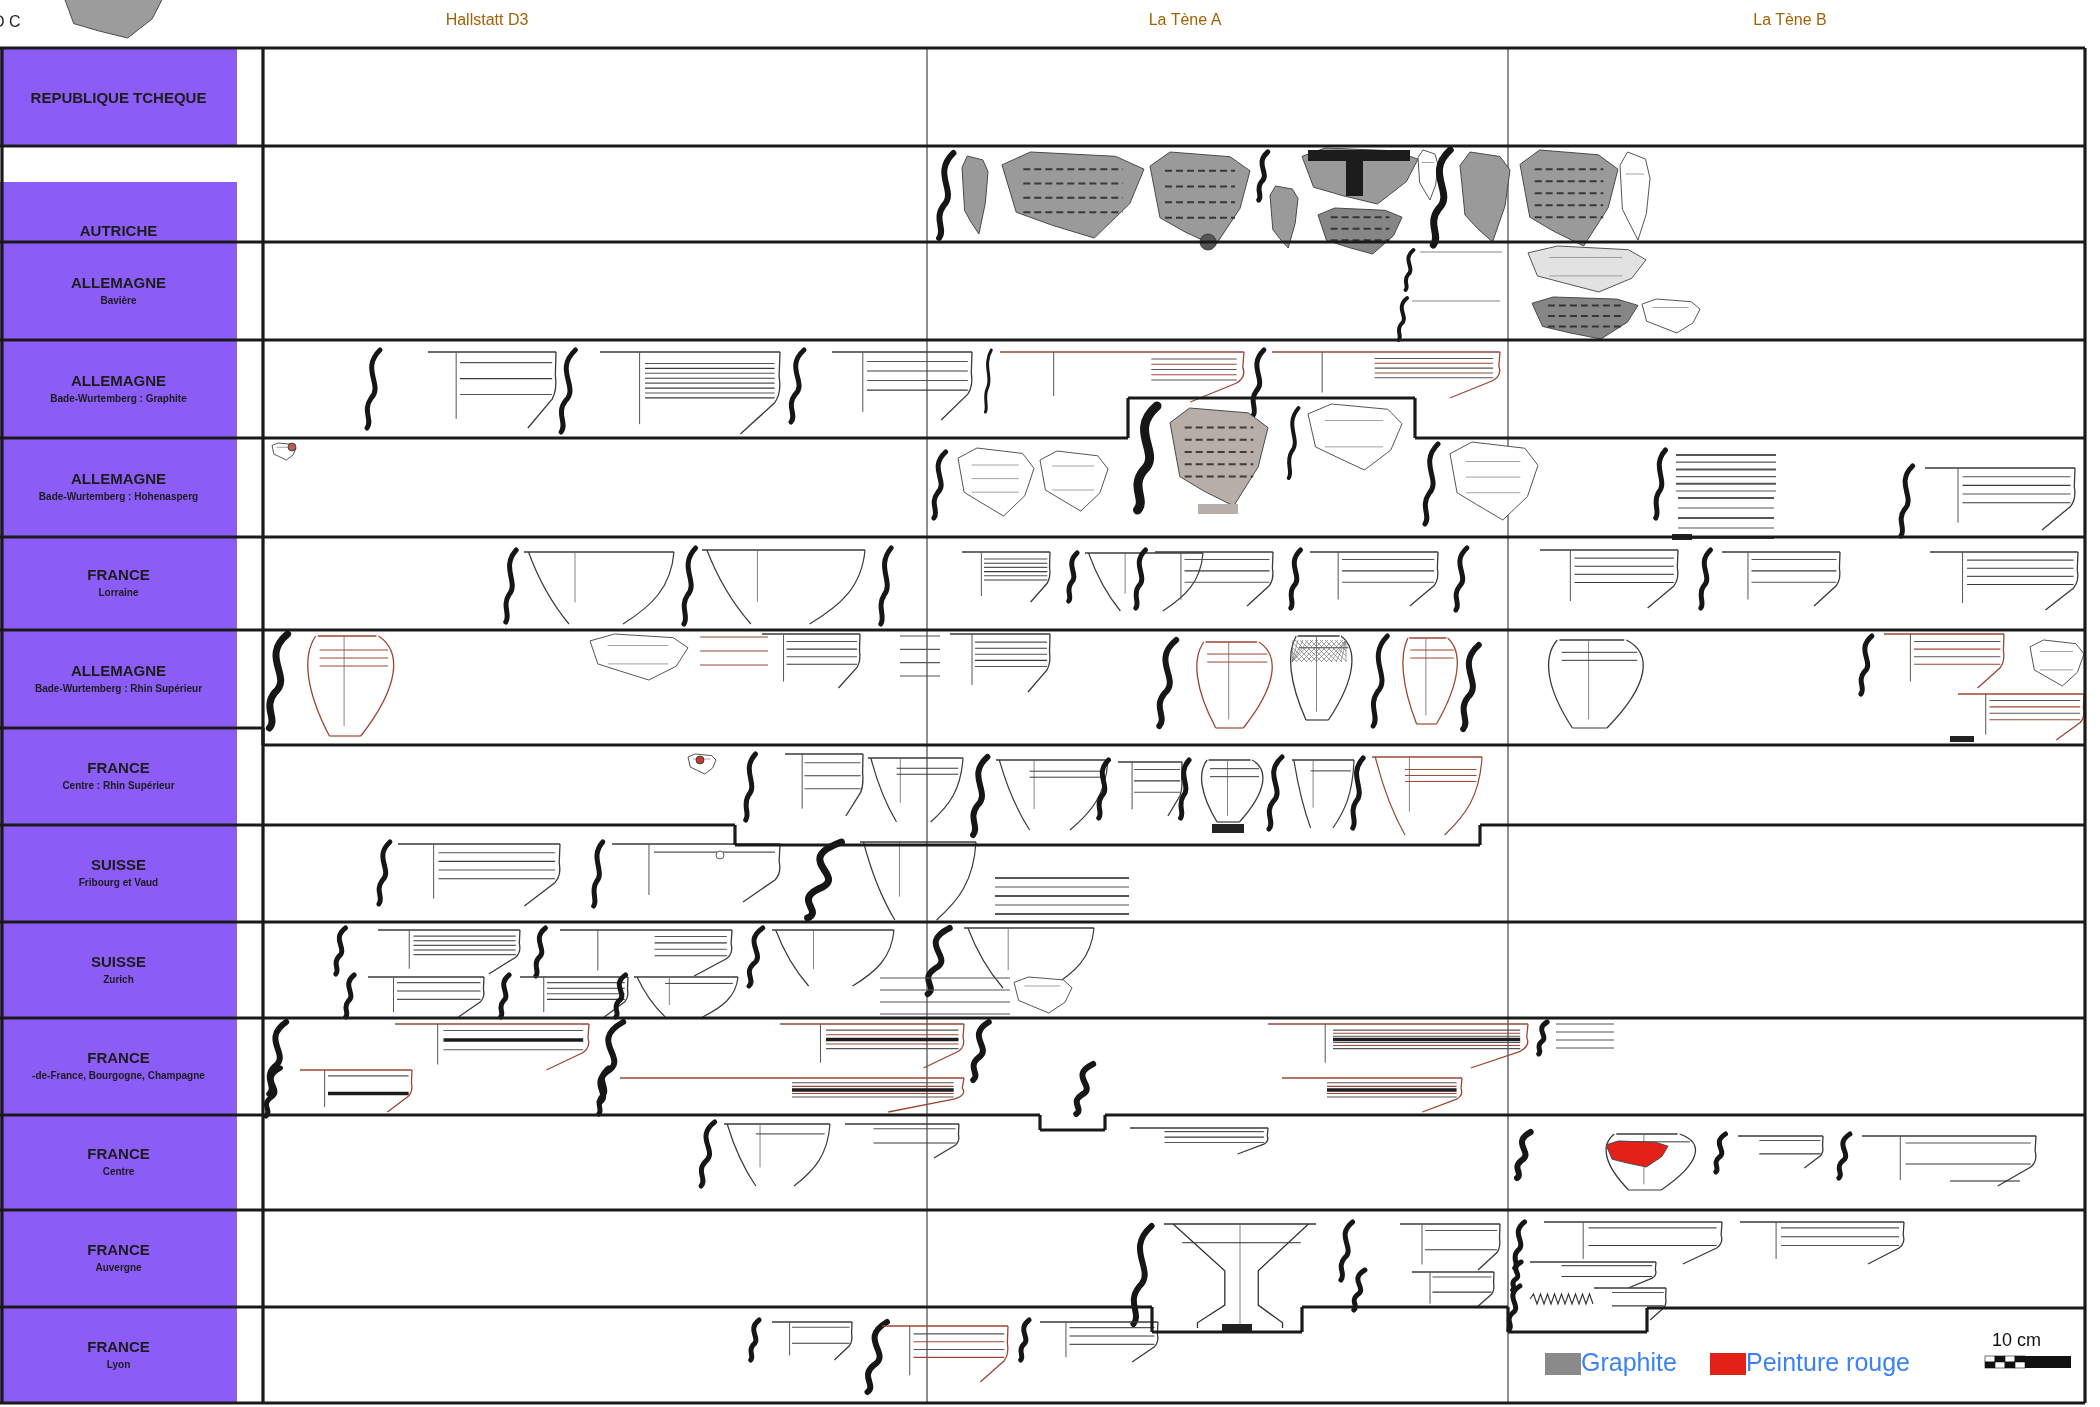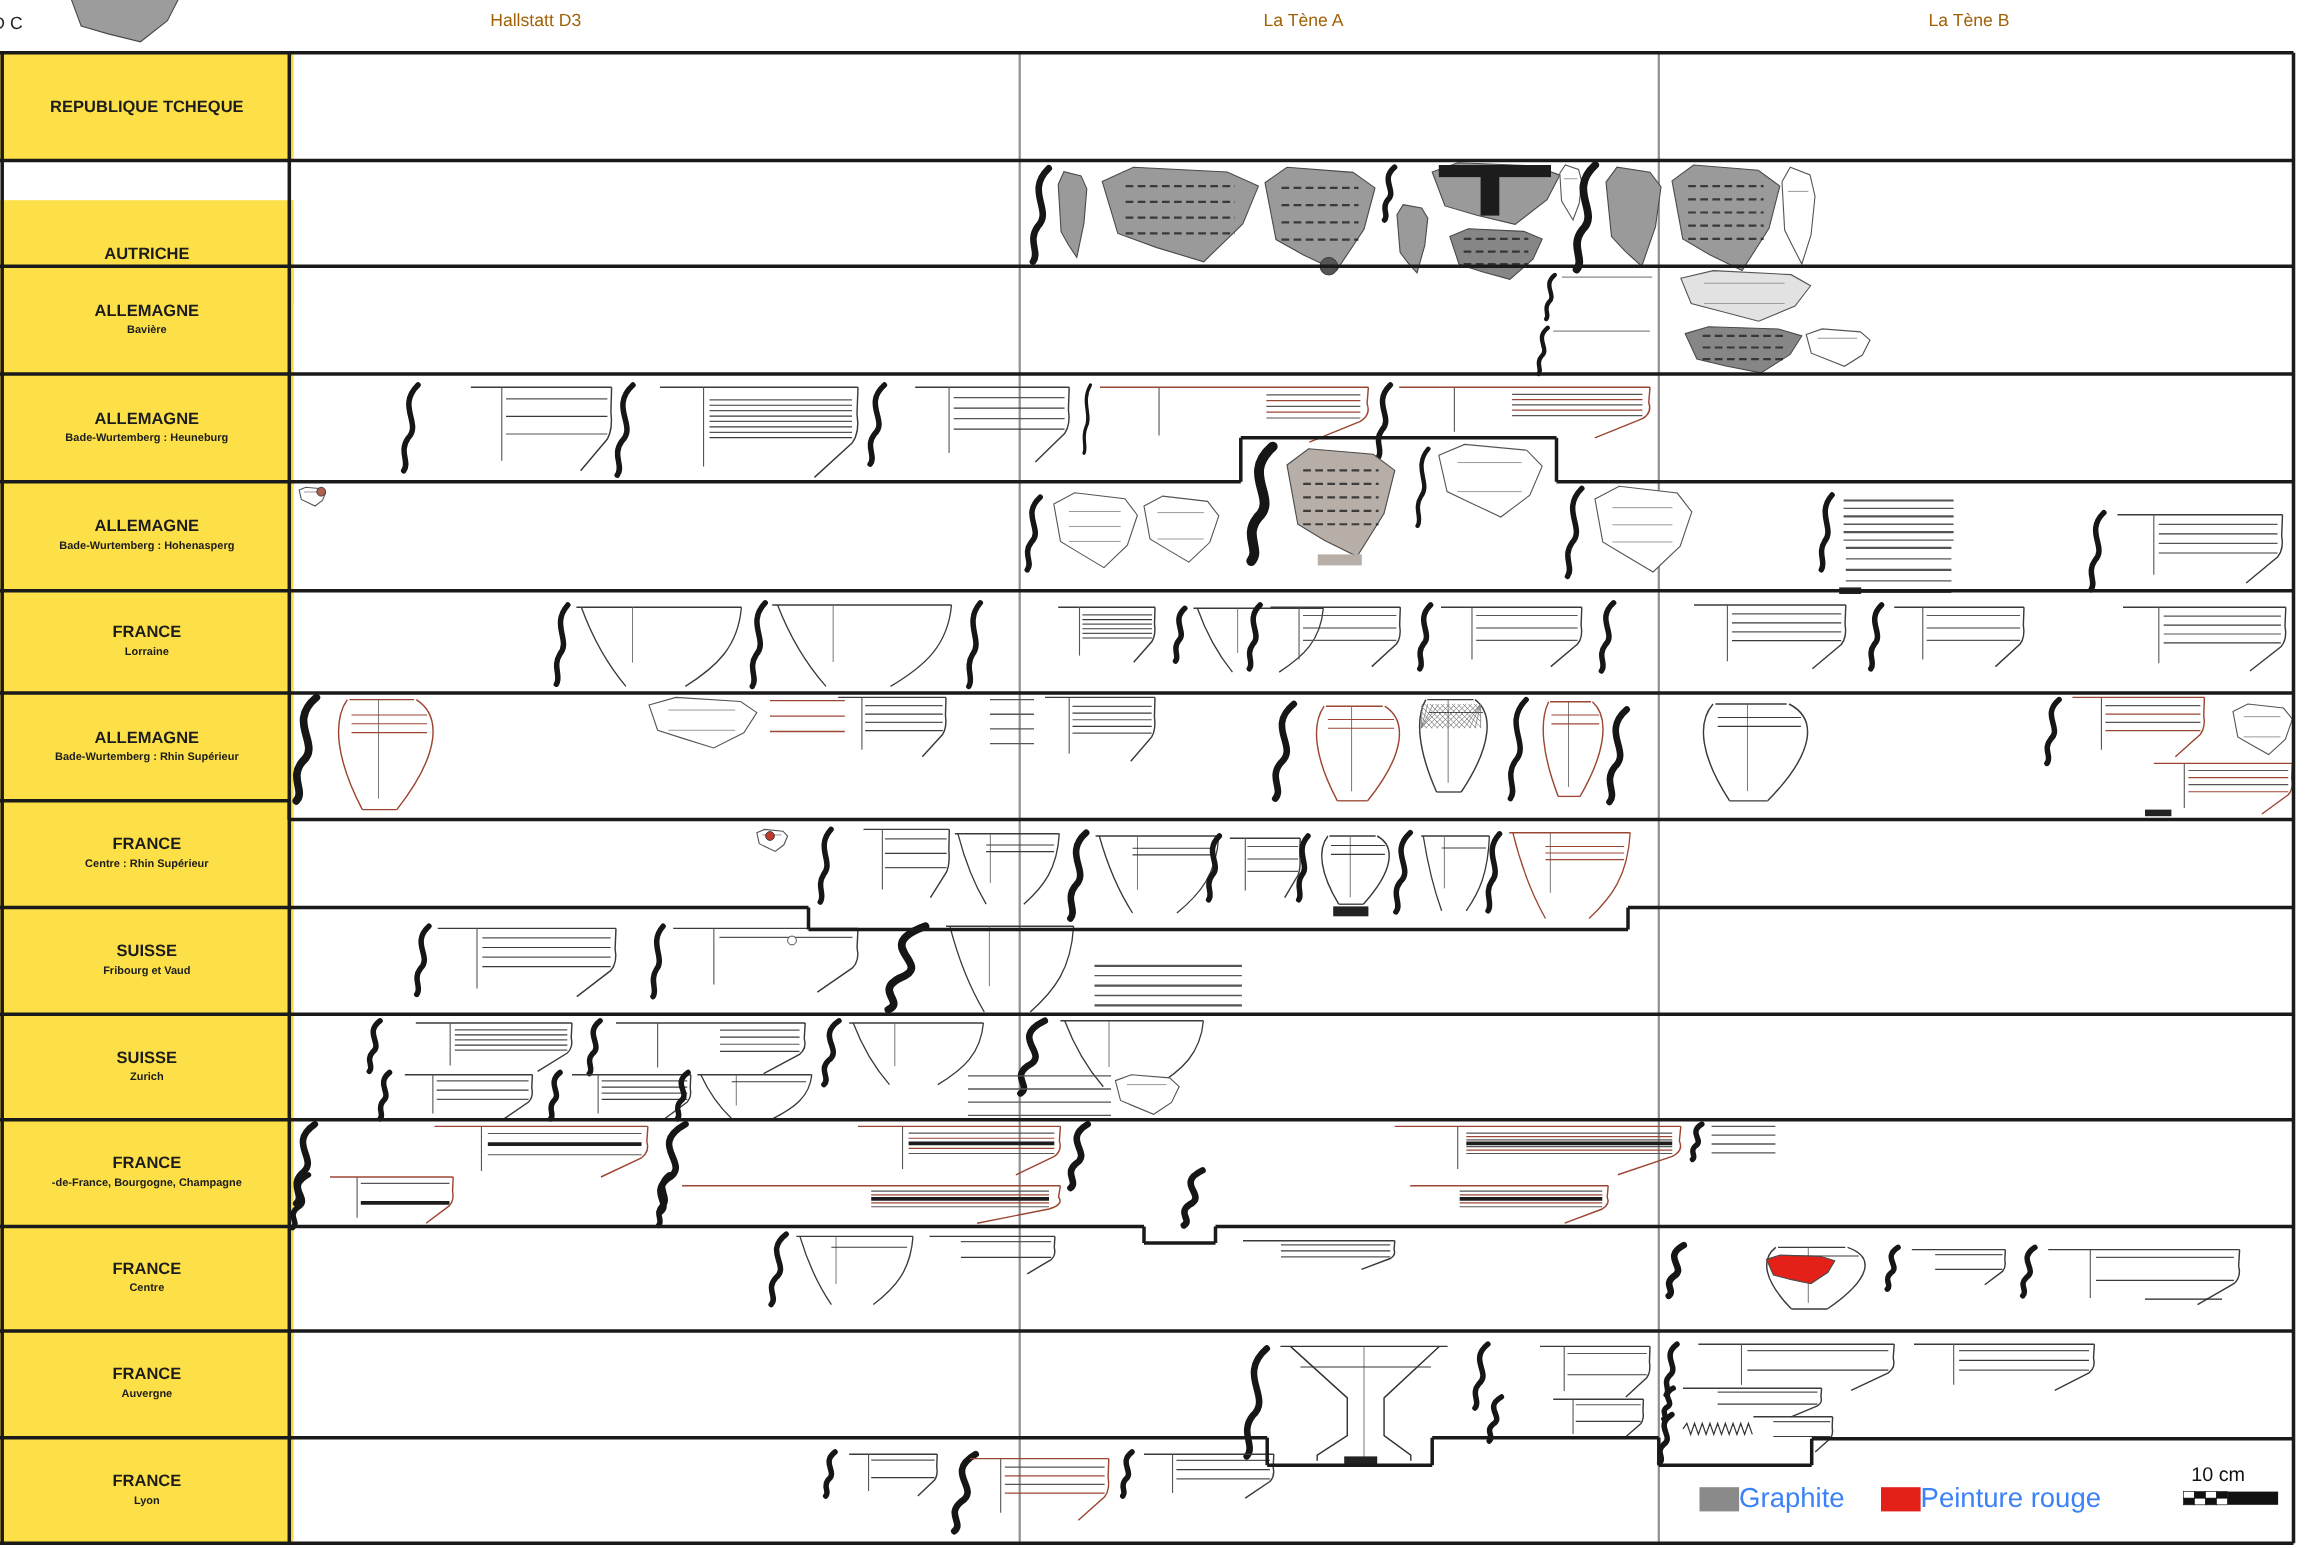--- a/index.html
+++ b/index.html
@@ -1,21 +1,21 @@
 <!DOCTYPE html>
 <html><head>
 <meta charset="utf-8">
 <style>
   html,body{margin:0;padding:0;background:#fff;}
   .stage{position:relative;width:2100px;height:1407px;background:#ffffff;
          font-family:"Liberation Sans",sans-serif;overflow:hidden;}
   .hdr-label{position:absolute;top:11px;font-size:16px;color:#a16207;
              transform:translateX(-50%);white-space:nowrap;}
   .hdr-corner{position:absolute;top:13px;left:-7px;font-size:16px;color:#1d1d1d;white-space:nowrap;}
-  .row-label{position:absolute;left:0;width:267px;background:#fde047;
+  .row-label{position:absolute;left:0;width:237px;background:#8b5cf6;
              display:flex;flex-direction:column;justify-content:center;align-items:center;
              text-align:center;color:#1c1c1c;}
   .row-label .l1{font-size:15px;font-weight:bold;line-height:19px;white-space:nowrap;}
   .row-label .l2{font-size:10px;font-weight:bold;line-height:18px;white-space:nowrap;}
   svg.canvas{position:absolute;left:0;top:0;pointer-events:none;}
   .legend{position:absolute;font-size:25px;color:#3b82f6;white-space:nowrap;}
   .legend .sw{display:inline-block;width:36px;height:22px;vertical-align:-4px;}
   .scale-label{position:absolute;font-size:18px;color:#111;}
 </style>
 </head>
@@ -33,21 +33,21 @@
       </div>
       <div class="row-label" style="top: 146px; height: 96px; margin-top: 36px;">
         <div class="l1">AUTRICHE</div>
       </div>
       <div class="row-label" style="top: 242px; height: 98px;">
         <div class="l1">ALLEMAGNE</div>
         <div class="l2">Bavière</div>
       </div>
       <div class="row-label" style="top: 340px; height: 98px;">
         <div class="l1">ALLEMAGNE</div>
-        <div class="l2">Bade-Wurtemberg : Heuneburg</div>
+        <div class="l2">Bade-Wurtemberg : Graphite</div>
       </div>
       <div class="row-label" style="top: 438px; height: 99px;">
         <div class="l1">ALLEMAGNE</div>
         <div class="l2">Bade-Wurtemberg : Hohenasperg</div>
       </div>
       <div class="row-label" style="top: 537px; height: 93px;">
         <div class="l1">FRANCE</div>
         <div class="l2">Lorraine</div>
       </div>
       <div class="row-label" style="top: 630px; height: 98px;">

